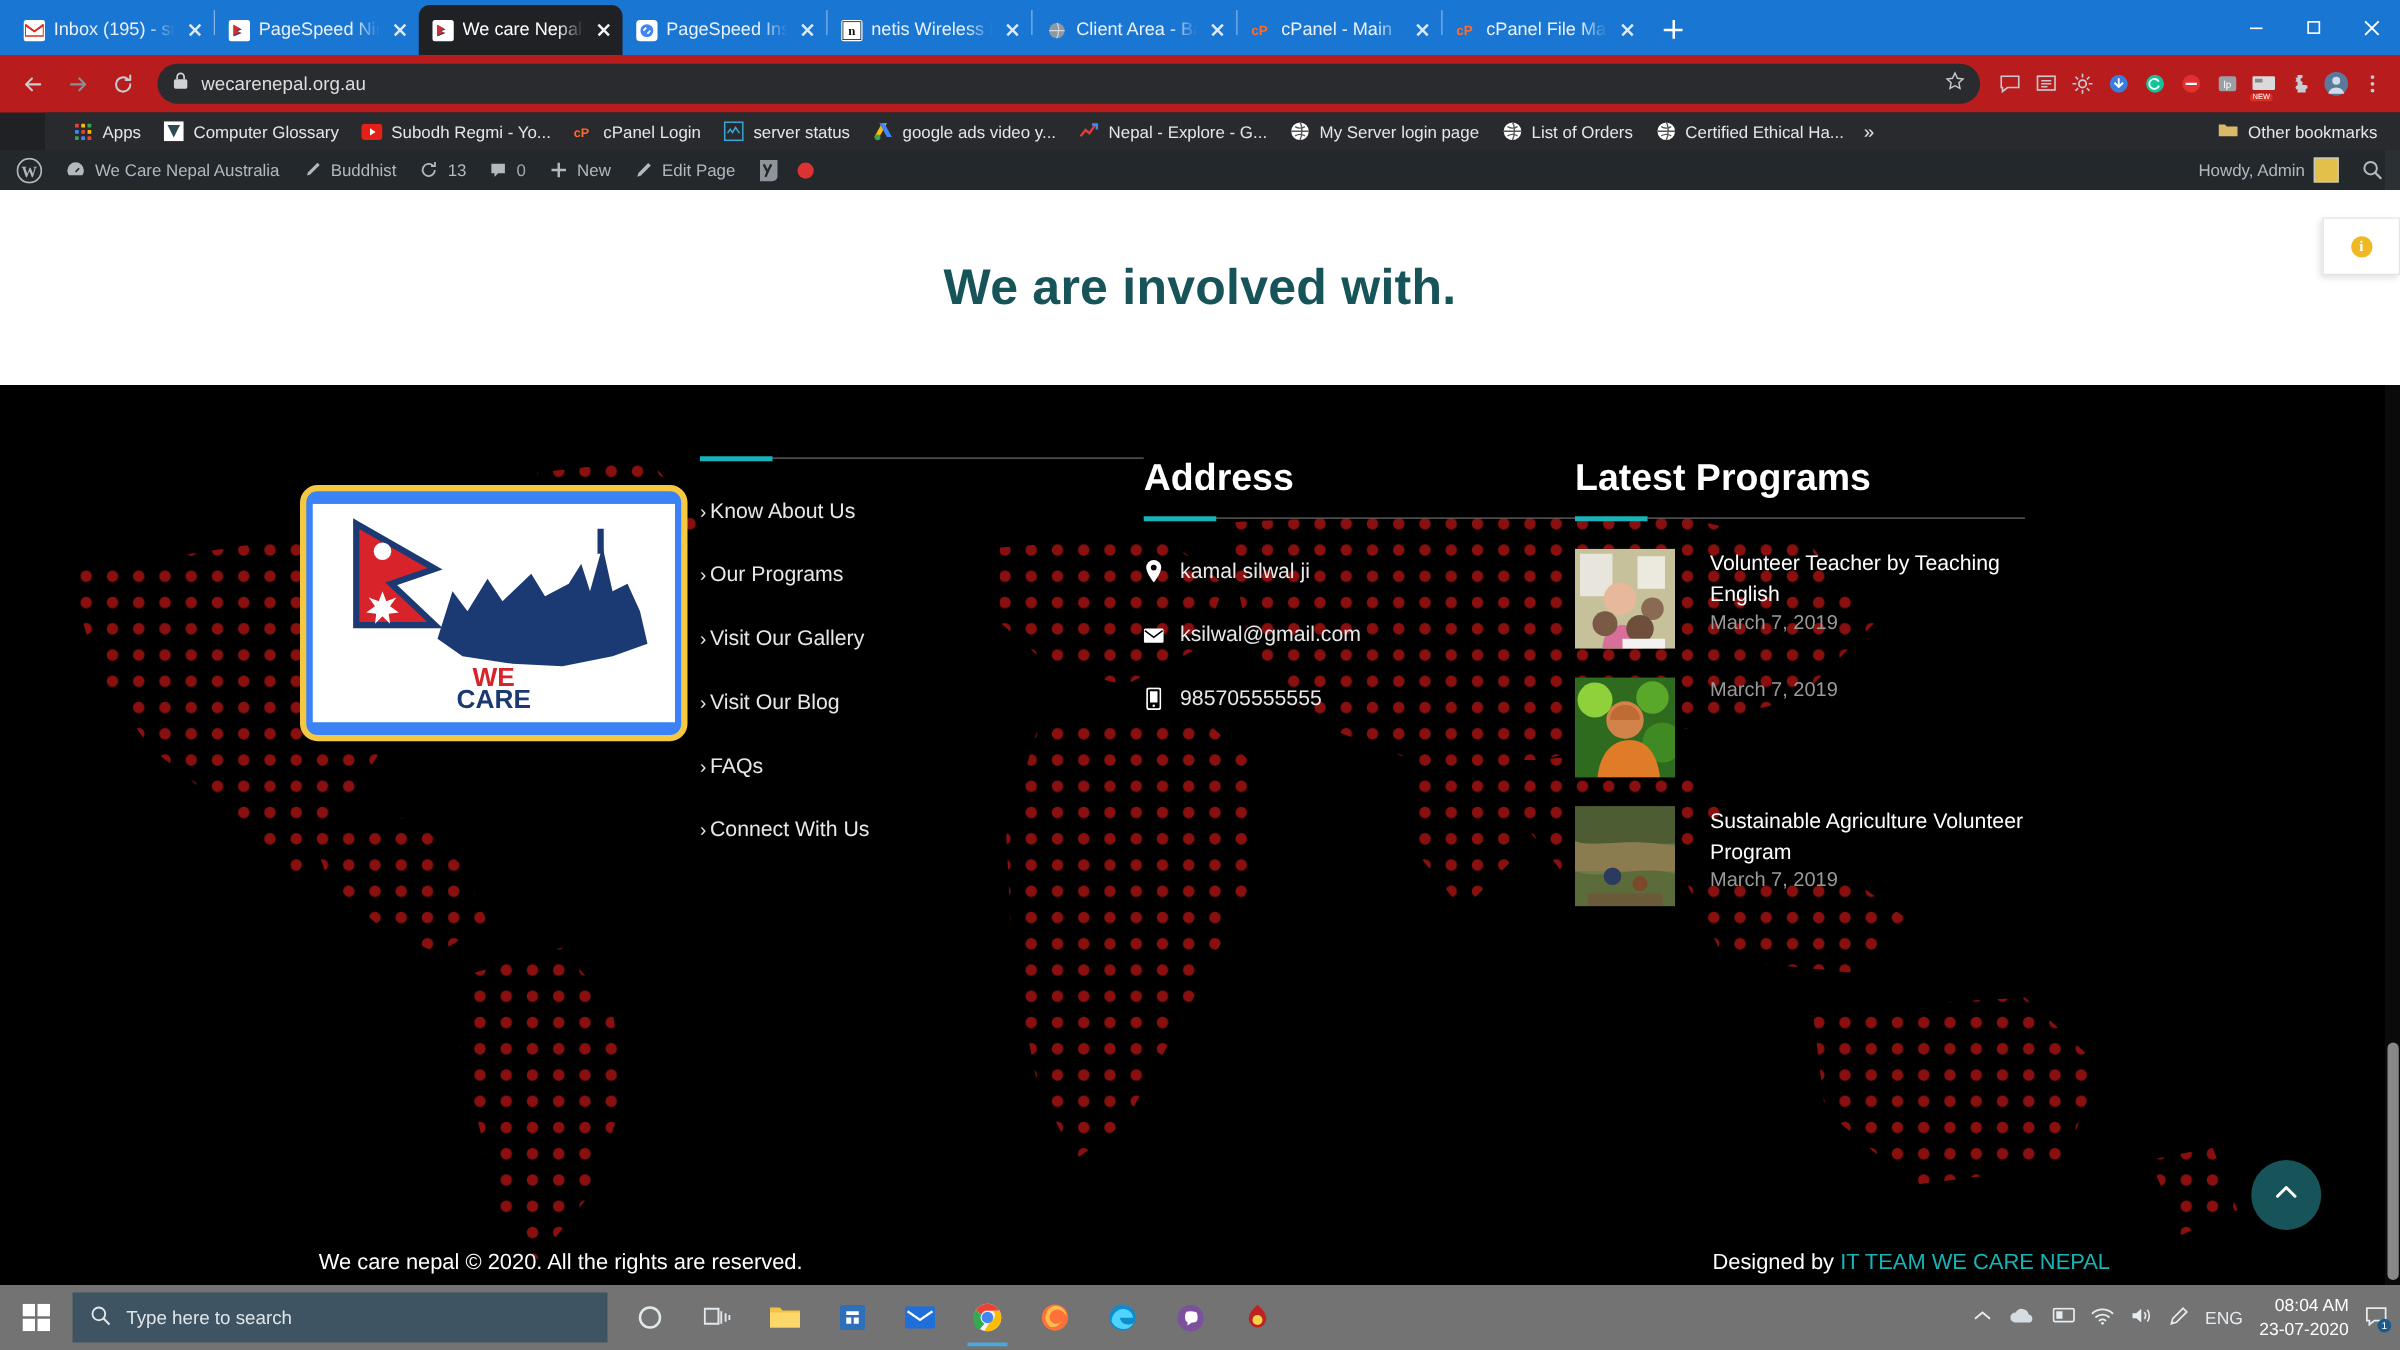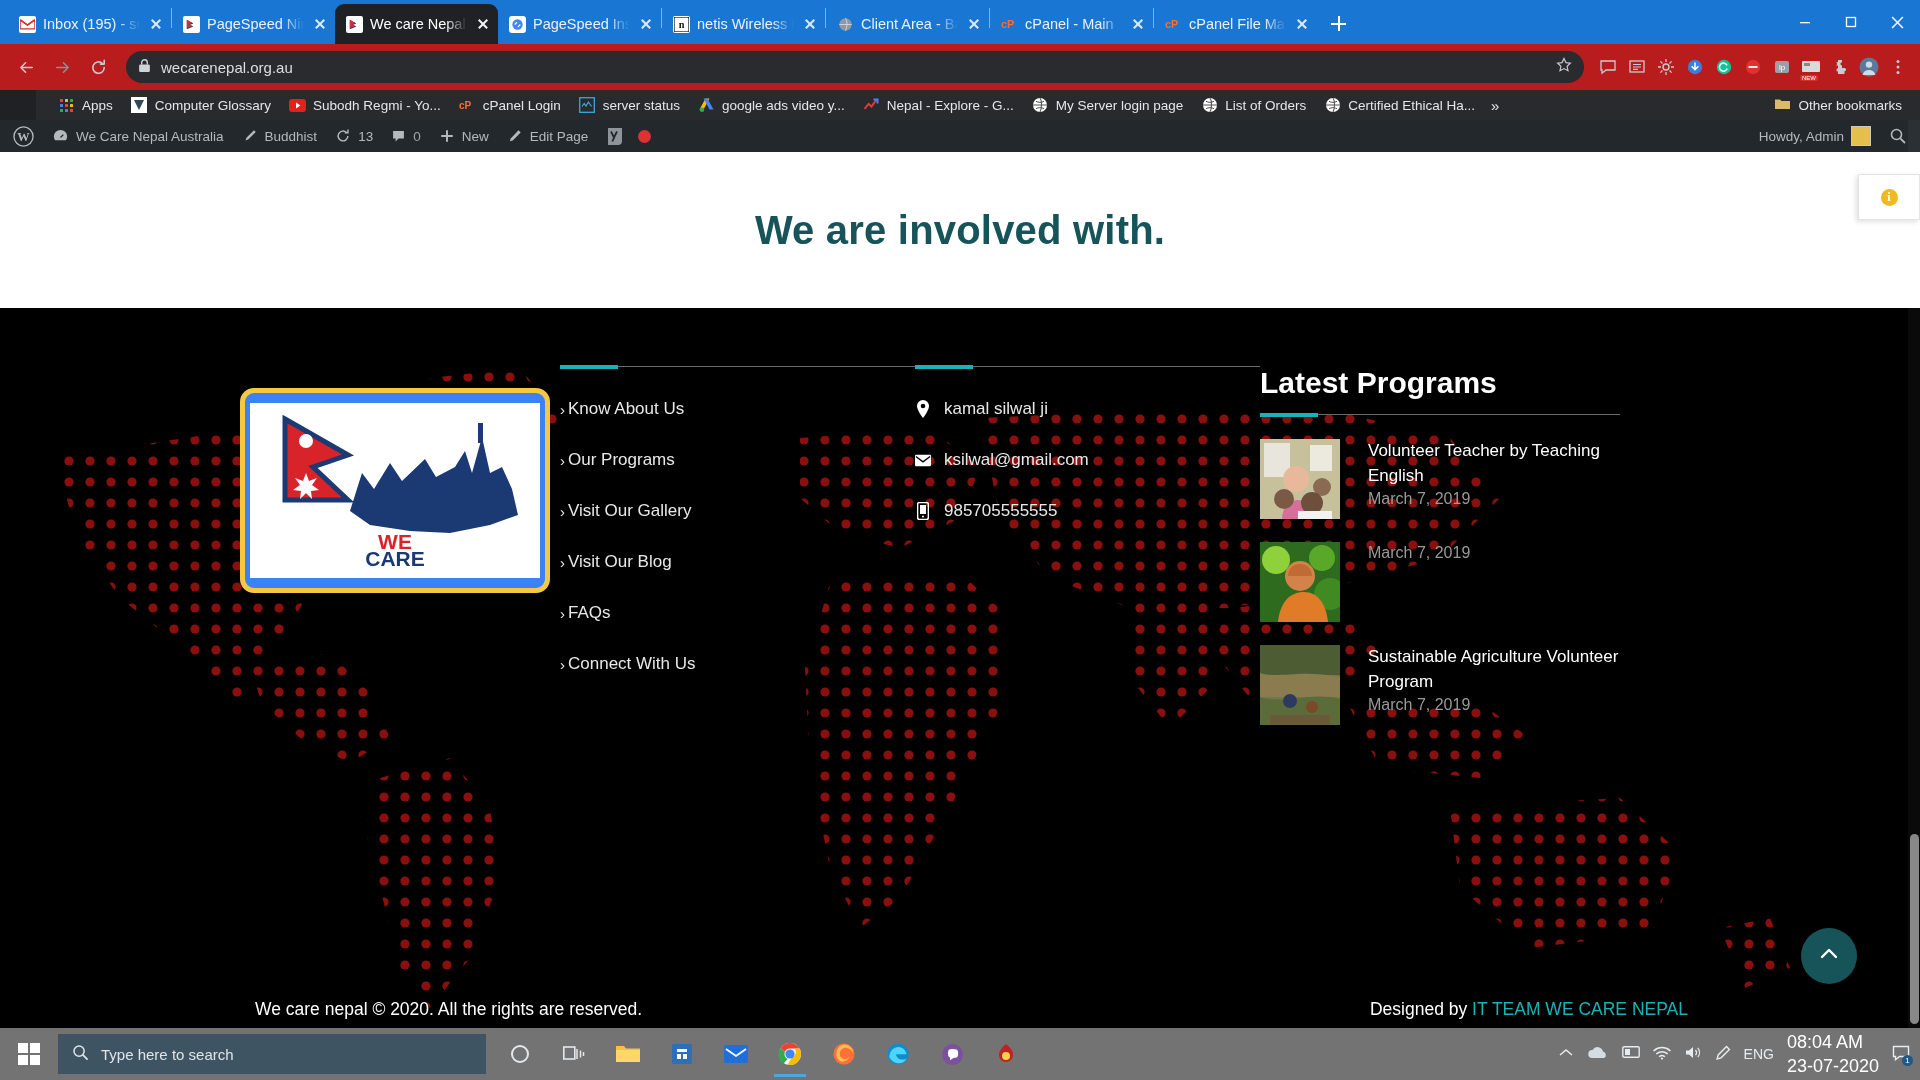--- a/index.html
+++ b/index.html
@@ -105,21 +105,21 @@
   .scrollthumb{position:absolute;right:1px;bottom:4px;width:9px;height:190px;background:#888;border-radius:5px;}
 
   
   #taskbar{position:absolute;left:0;bottom:0;width:1920px;height:52px;background:#737373;display:flex;align-items:center;}
   .startbtn{width:58px;height:52px;display:flex;align-items:center;justify-content:center;}
   .searchbox{width:428px;height:40px;background:#3f5462;display:flex;align-items:center;gap:12px;padding:0 14px;color:#dfe6ea;font-size:15px;}
   .tbicons{display:flex;align-items:center;gap:10px;margin-left:12px;}
   .tbic{width:44px;height:46px;display:flex;align-items:center;justify-content:center;position:relative;}
   .tbic.active::after{content:"";position:absolute;bottom:0;left:6px;right:6px;height:3px;background:#4aa8e0;}
   .tray{margin-left:auto;display:flex;align-items:center;gap:13px;padding-right:10px;color:#e6ecef;font-size:13px;}
-  .clock{text-align:left;line-height:1.35;font-size:18px;color:#fff;}
+  .clock{text-align:right;line-height:1.35;font-size:14px;color:#fff;}
   .traylang{font-size:14px;}
 </style>
 </head>
 <body>
 
 <div id="browser">
 
   <div class="tabstrip">
 
     <div class="tab">
@@ -629,20 +629,21 @@
               <span class="chev">›</span>
               <span>FAQs</span>
             </a>
           <a class="flink">
               <span class="chev">›</span>
               <span>Connect With Us</span>
             </a>
         </div>
 
         <div class="col col-addr">
+          <div class="ftitle">Address</div>
           <div class="fsep"></div>
           <div class="faddr">
             <span class="ic">
               <svg width="14" height="18" viewBox="0 0 14 18">
                   <path d="M7 0a6 6 0 0 0-6 6c0 4.5 6 12 6 12s6-7.5 6-12a6 6 0 0 0-6-6z" fill="#fff"></path>
                   <circle cx="7" cy="6" r="2.3" fill="#000"></circle>
                 </svg>
             </span>
             <span>kamal silwal ji</span>
           </div>

